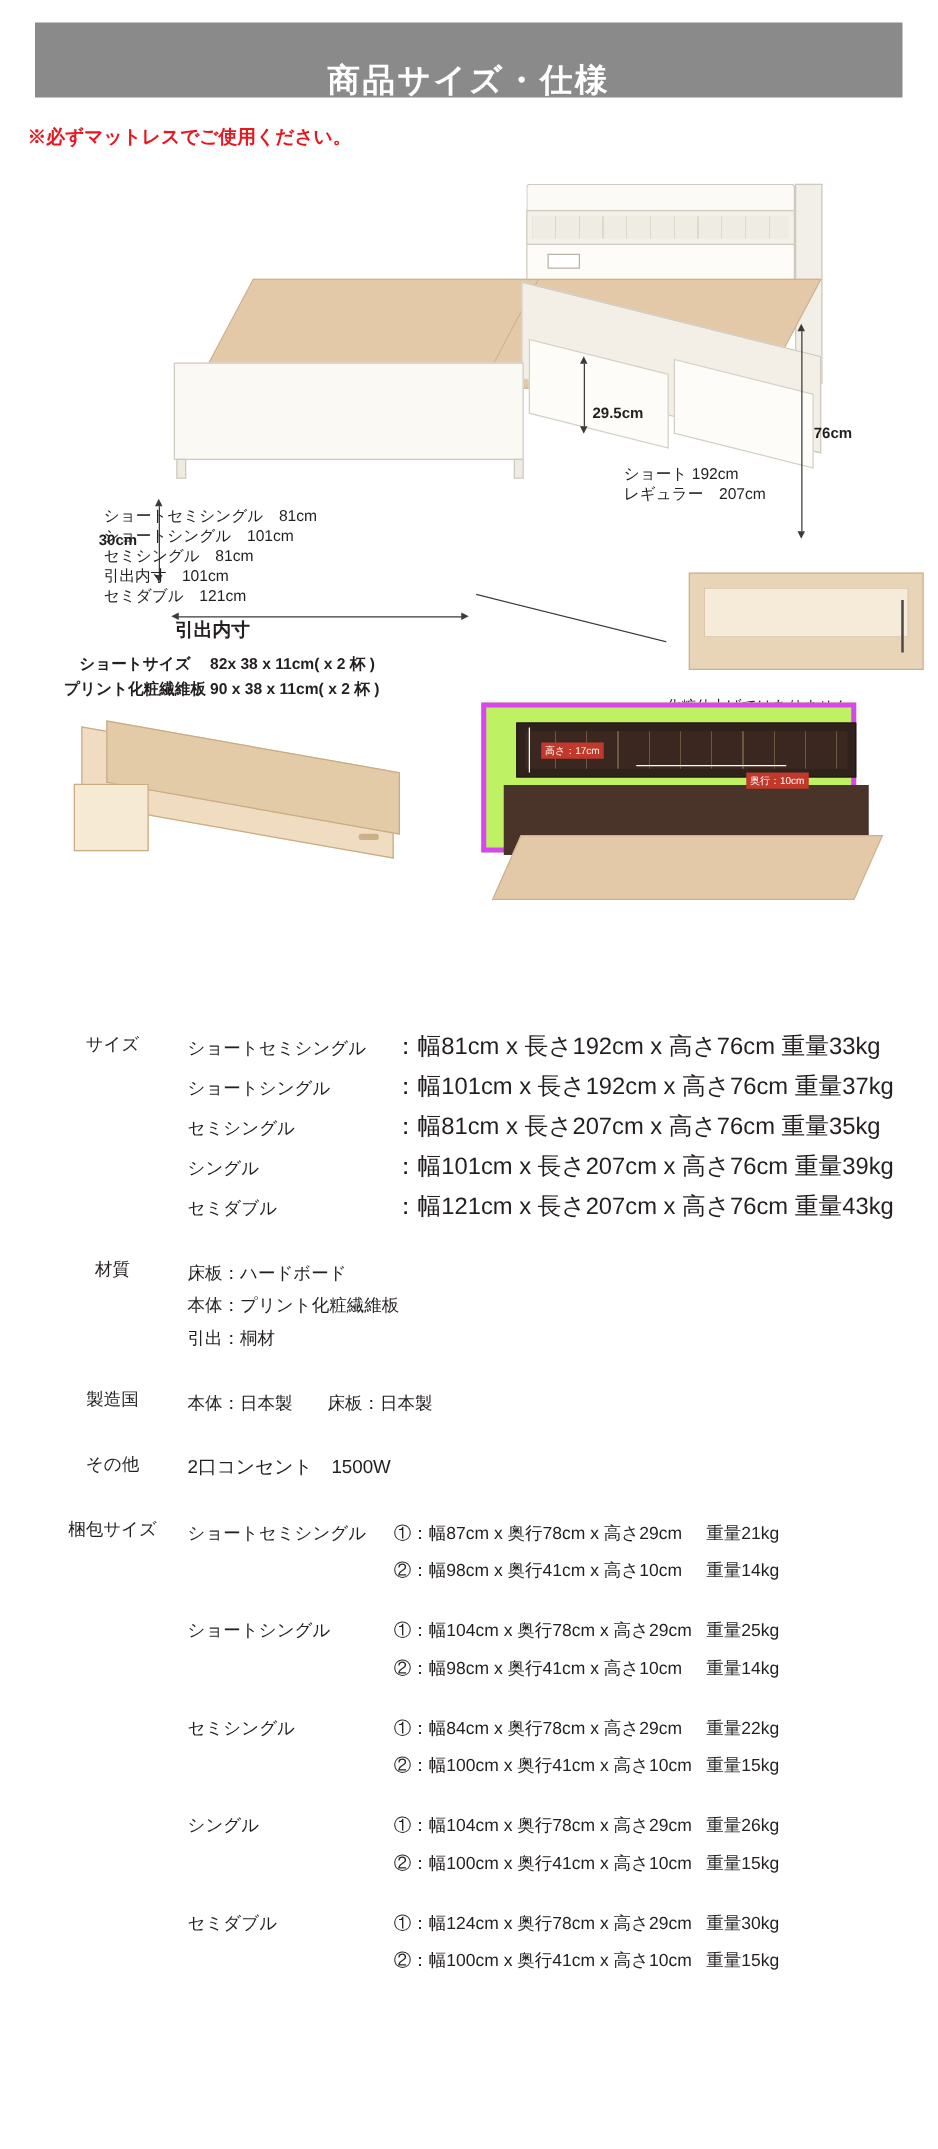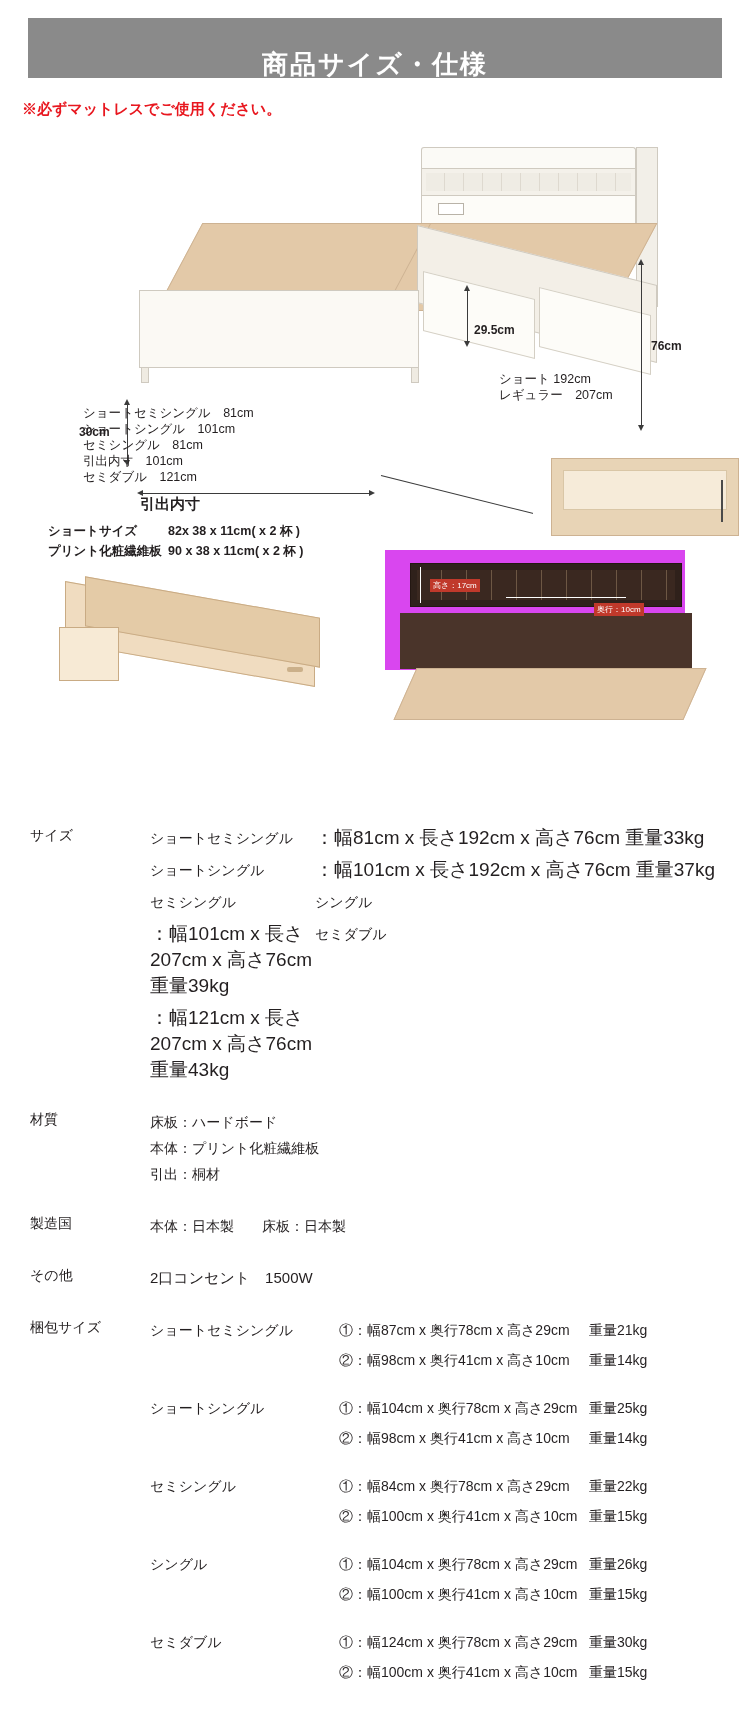--- a/index.html
+++ b/index.html
@@ -143,21 +143,21 @@
     position:absolute; left:188px; top:30px; width:2px; height:42px; background:#4a4a4a;
   }
   .rear-caption{
     position:absolute; left:492px; top:432px; font-size:12px; line-height:16px; color:#231f20;
   }
 
   
   .drawer-section { position:relative; width:750px; height:250px; margin-top:10px; }
   .drawer-title { position:absolute; left:140px; top:0; font-size:15px; font-weight:bold; }
   .drawer-dims { position:absolute; left:48px; top:26px; font-size:12.5px; line-height:20px; font-weight:bold;}
-  .drawer-dims .row span.lbl{ display:inline-block; width:120px; }
+  .drawer-dims .row span.lbl{ display:inline-block; width:120px;text-align:center; }
   .drawer-photo{ position:absolute; left:55px; top:80px; width:290px; height:130px; }
   .dw-body{
     position:absolute; left:10px; top:28px; width:250px; height:62px;
     background:#f0dcc0; border:1px solid #c9ab84; transform:skewY(10deg);
   }
   .dw-inner{
     position:absolute; left:30px; top:22px; width:235px; height:50px;
     background:#e4cba7; border:1px solid #c9ab84; transform:skewY(10deg);
   }
   .dw-front{
@@ -165,22 +165,22 @@
     background:#f7ead5; border:1px solid #c9ab84;
   }
   .dw-knob{
     position:absolute; left:232px; top:92px; width:16px; height:5px;
     background:#cbb08a; border-radius:2px;
   }
 
   
   .dark-photo{ position:absolute; left:375px; top:55px; width:330px; height:185px; }
   .dk-board{
-    position:absolute; left:10px; top:0; width:300px; height:120px;
-    background:#d946ef; border:1px solid #d946ef;
+    position:absolute; left:10px; top:12px; width:300px; height:120px;
+    background:#bef264; border:4px solid #d946ef;
   }
   .dk-shelf{
     position:absolute; left:24px; top:12px; width:272px; height:44px;
     background:#2f211b;
     border:1px solid #231712;
   }
   .dk-slats{
     position:absolute; left:6px; top:6px; right:6px; bottom:6px;
     background:repeating-linear-gradient(90deg,#3a2820 0px,#3a2820 24px,#6d5744 24px,#6d5744 25px);
   }
@@ -194,30 +194,30 @@
   }
   .dk-badge{
     position:absolute; background:#c0392b; color:#fff; font-size:8px;
     padding:1px 3px;
   }
   .dk-line{ position:absolute; background:#ffffff; }
 
   
   .spec { margin:80px 0 0 0; padding:0 30px; }
   .spec-row { display:flex; margin-bottom:26px; }
-  .spec-label { width:120px; flex:none; font-size:14px; padding-top:2px; }
+  .spec-label { width:120px; flex:none; font-size:14px; padding-top:2px;text-align:center; }
   .spec-body { flex:1; font-size:14px; line-height:26px; }
   .size-grid { display:grid; grid-template-columns:165px 1fr; row-gap:6px; }
   .size-grid .k { font-size:14px; }
   .size-grid .v { font-size:19px; }
   .pack-block { margin-bottom:22px; }
   .pack-grid { display:grid; grid-template-columns:165px 1fr; row-gap:4px; }
   .pack-grid .k { font-size:14px; }
   .pack-grid .v { font-size:14px; }
-  .pack-grid .v .w { display:inline-block; min-width:250px;margin-left:24px; }
+  .pack-grid .v .w { display:inline-block; min-width:250px; }
 </style>
 </head>
 <body>
 
 <div class="page">
 
   <div class="header-bar">
     <div class="title">商品サイズ・仕様</div>
   </div>
 
@@ -327,20 +327,21 @@
 
     <div class="spec-row">
       <div class="spec-label">サイズ</div>
       <div class="spec-body">
         <div class="size-grid">
           <div class="k">ショートセミシングル</div>
           <div class="v">：幅81cm x 長さ192cm x 高さ76cm 重量33kg</div>
           <div class="k">ショートシングル</div>
           <div class="v">：幅101cm x 長さ192cm x 高さ76cm 重量37kg</div>
           <div class="k">セミシングル</div>
+          <div class="v">：幅81cm x 長さ207cm x 高さ76cm 重量35kg</div>
           <div class="k">シングル</div>
           <div class="v">：幅101cm x 長さ207cm x 高さ76cm 重量39kg</div>
           <div class="k">セミダブル</div>
           <div class="v">：幅121cm x 長さ207cm x 高さ76cm 重量43kg</div>
         </div>
       </div>
     </div>
 
     <div class="spec-row">
       <div class="spec-label">材質</div>

